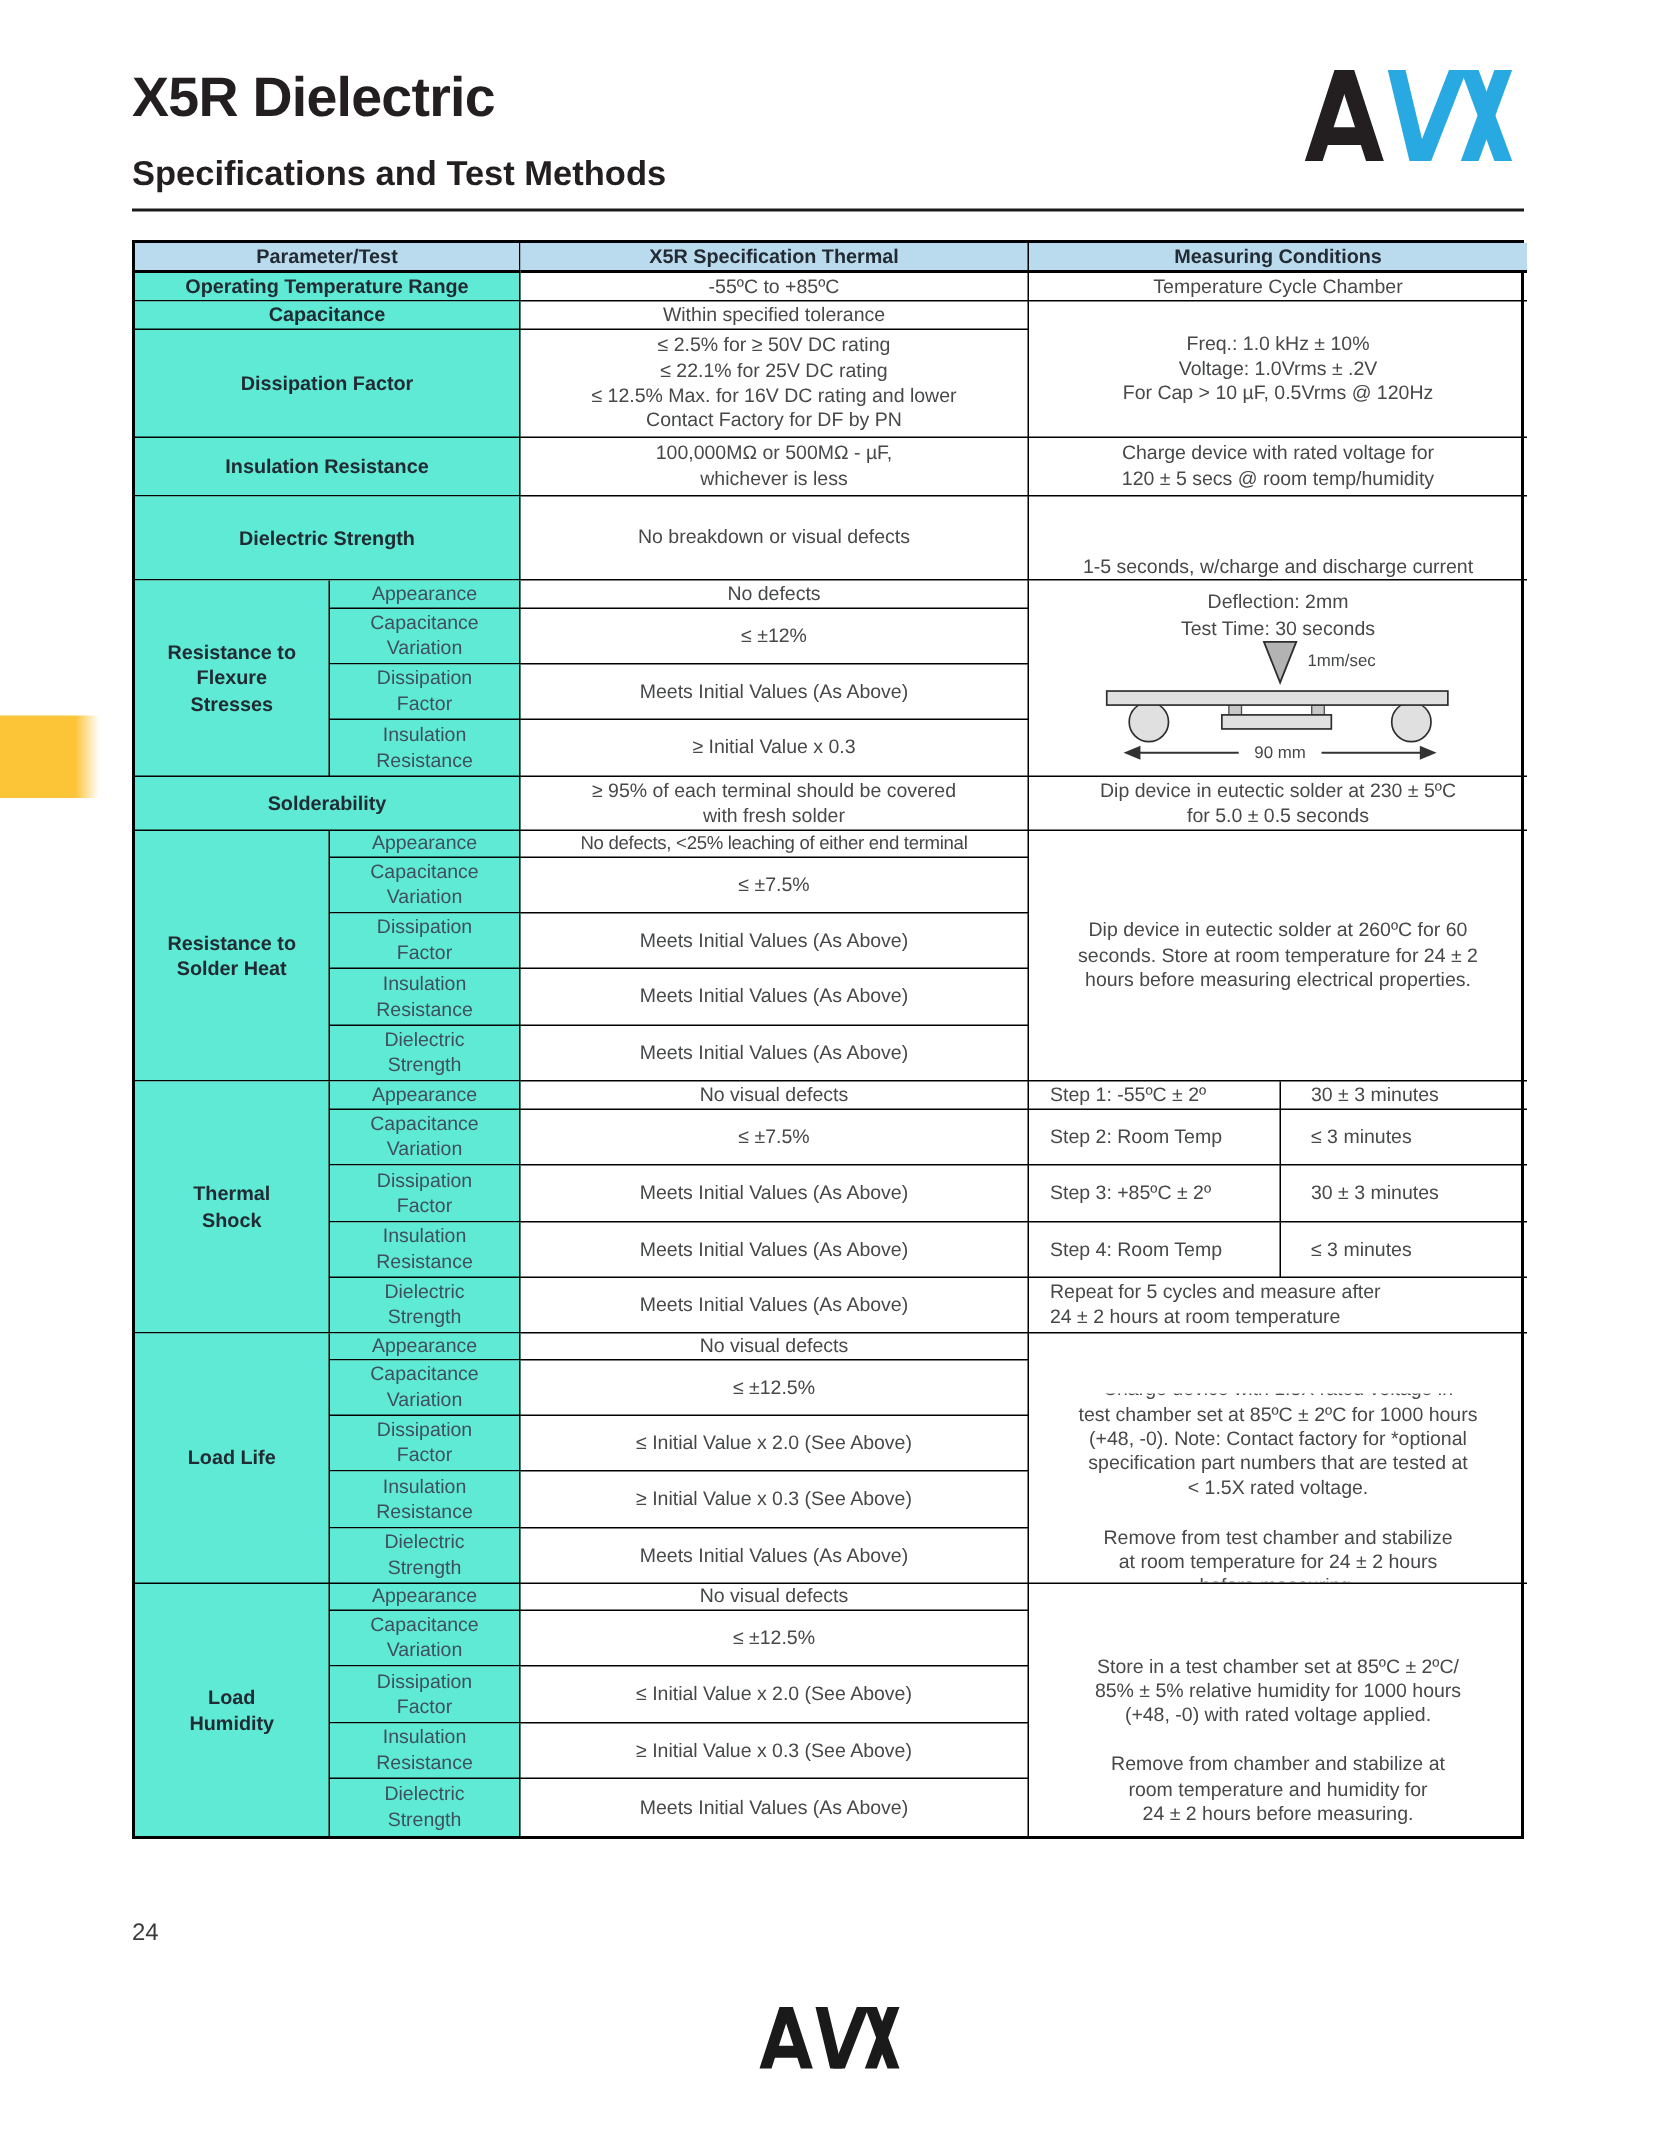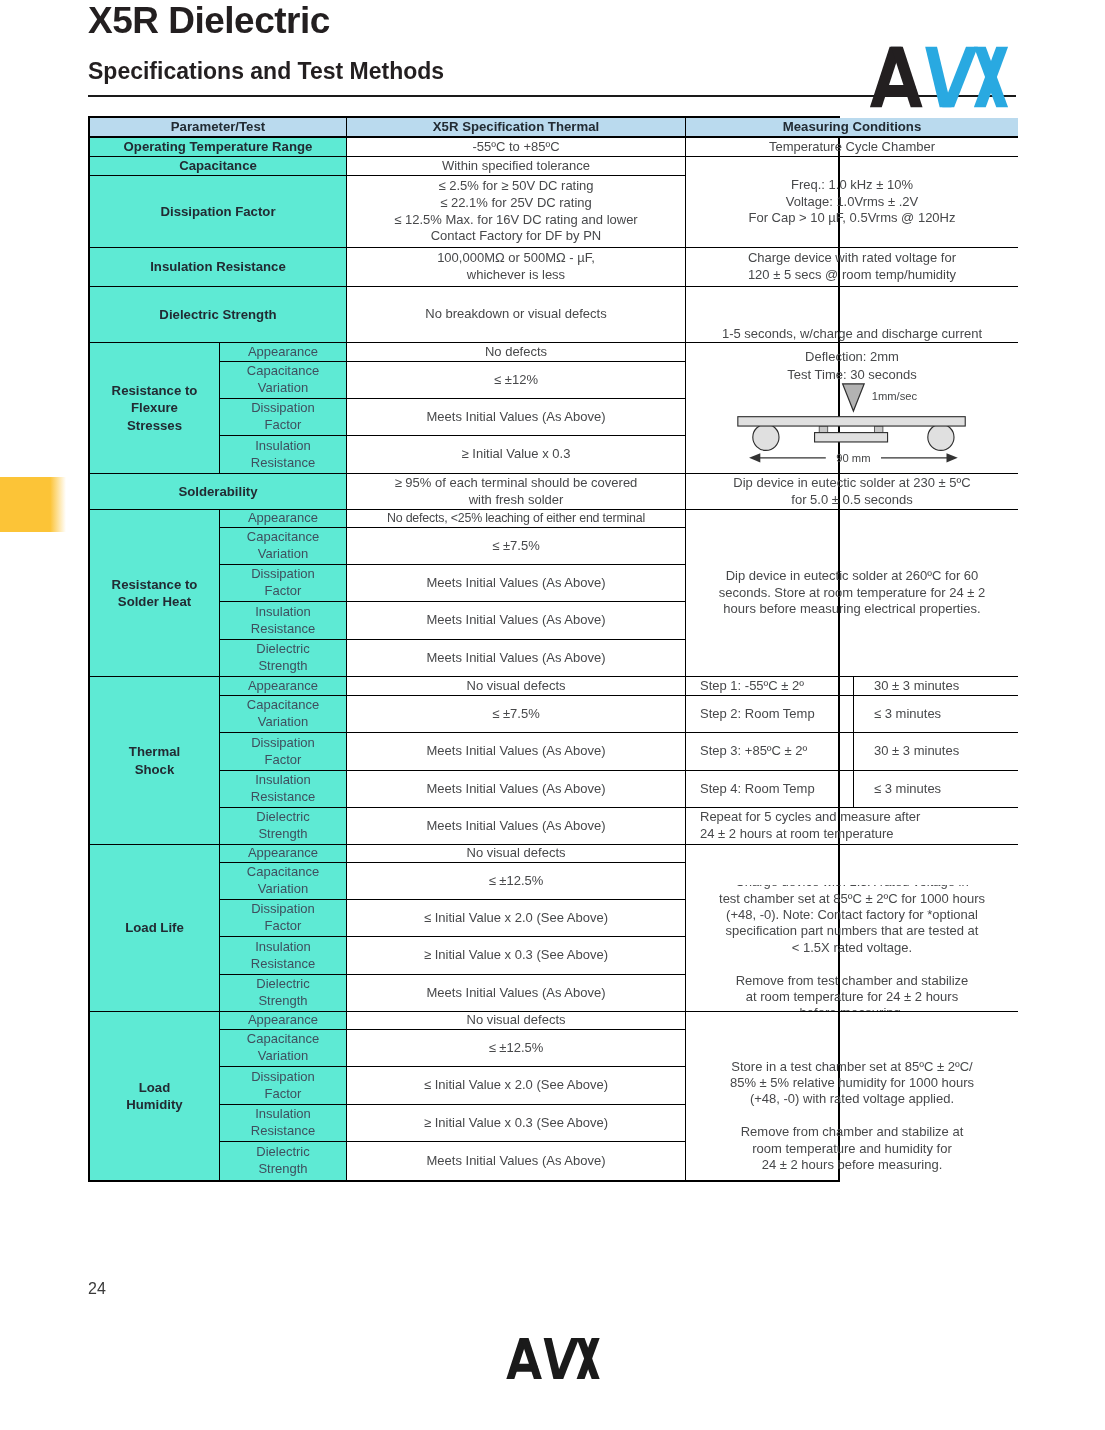--- a/index.html
+++ b/index.html
@@ -8,28 +8,28 @@
     width:1105px; height:1430px; position:relative;
     font-family:"Liberation Sans", sans-serif;
     color:#47484a;
   }
   .accent-tab {
     position:absolute; left:0; top:477px; width:66px; height:55px;
     background:linear-gradient(90deg,#fcc437 0%,#fcc437 76%,rgba(252,196,55,0) 100%);
   }
   .content { margin:0 89px 0 88px; position:relative; }
   .page-title {
-    font-size:37px; font-weight:bold; color:#231f20; letter-spacing:-0.5px;
+    padding-top:44px; font-size:37px; font-weight:bold; color:#231f20; letter-spacing:-0.5px;
   }
   .page-subtitle { margin-top:16px; font-size:23px; font-weight:bold; color:#231f20; }
   .hdr-rule { margin-top:10px; border-top:2px solid #1a1a1a; height:0; }
   .logo-top { position:absolute; right:0; top:44px; }
 
   .spec-table {
-    margin-top:19px; width:752px;
+    margin-top:19px; width:928px;
     display:grid;
     grid-template-columns:130px 127px 339px 168px 164px;
     grid-template-rows:20px 19px 19px 72px 39px 56px 19px 37px 37px 38px 36px 18px 37px 37px 38px 37px 19px 37px 38px 37px 37px 18px 37px 37px 38px 37px 18px 37px 38px 37px 38px;
     border:2px solid #000;
   }
   .c {
     border-right:1px solid #000; border-bottom:1px solid #000;
     display:flex; flex-direction:column; align-items:center; justify-content:center;
     text-align:center; font-size:13px; line-height:1.3; white-space:pre-line;
     overflow:hidden; padding:1px 4px;

